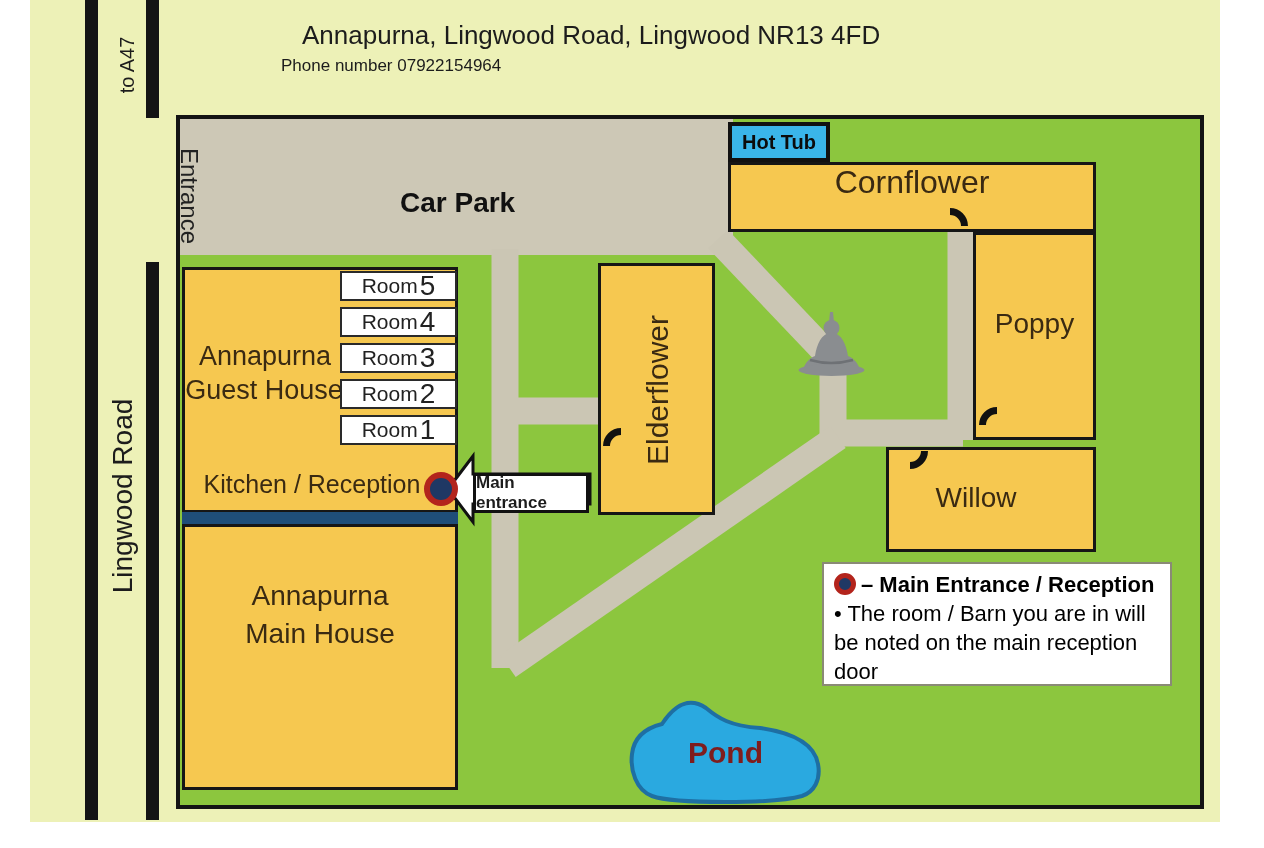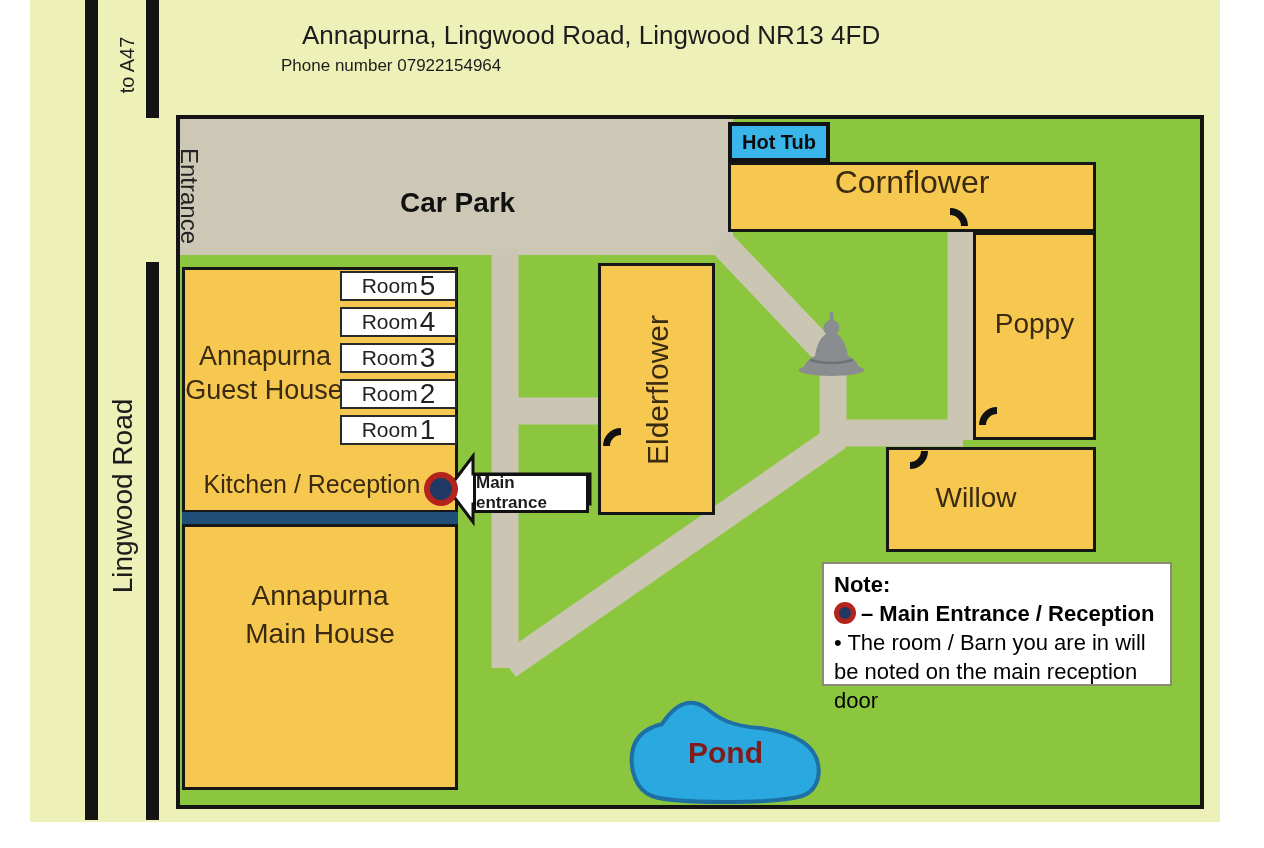--- a/index.html
+++ b/index.html
@@ -144,21 +144,20 @@
     </svg>
 
   <svg class="abs" style="left:440px;top:450px;" width="155" height="78" viewBox="0 0 155 78">
     <polygon points="8,39 33,6 33,24 150,24 150,54 33,54 33,72" fill="#ffffff" stroke="#111" stroke-width="3"></polygon>
   </svg>
   <div class="abs label-box" style="left:473px;top:473px;width:116px;height:40px;font-size:17px;">Main entrance</div>
 
   <div class="abs marker-dot" style="left:424px;top:472px;"></div>
 
   <div class="abs note-box">
-    <div style="font-weight:bold;">Note:</div>
     <div style="font-weight:bold;"><span class="note-dot"></span><span>– Main Entrance / Reception</span></div>
     <div>• The room / Barn you are in will be noted on the main reception door</div>
   </div>
 
   <svg class="abs" style="left:618px;top:692px;" width="215" height="120" viewBox="0 0 215 120">
     <path d="M 14 62 C 16 44 28 36 44 32 C 56 14 70 4 88 16 C 100 26 112 34 142 36 C 170 40 196 50 200 72 C 203 88 196 100 184 104 C 156 112 56 112 34 104 C 18 98 12 78 14 62 Z" fill="#2AA9E0" stroke="#1E6FA3" stroke-width="4"></path>
   </svg>
   <div class="abs pond-label" style="left:618px;top:736px;width:215px;text-align:center;">Pond</div>
 
 </div>

